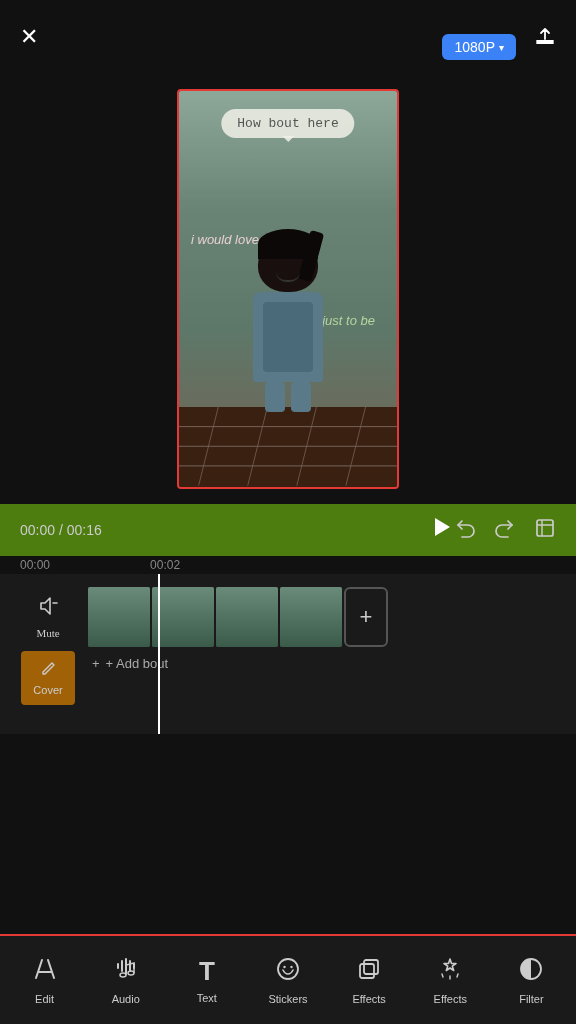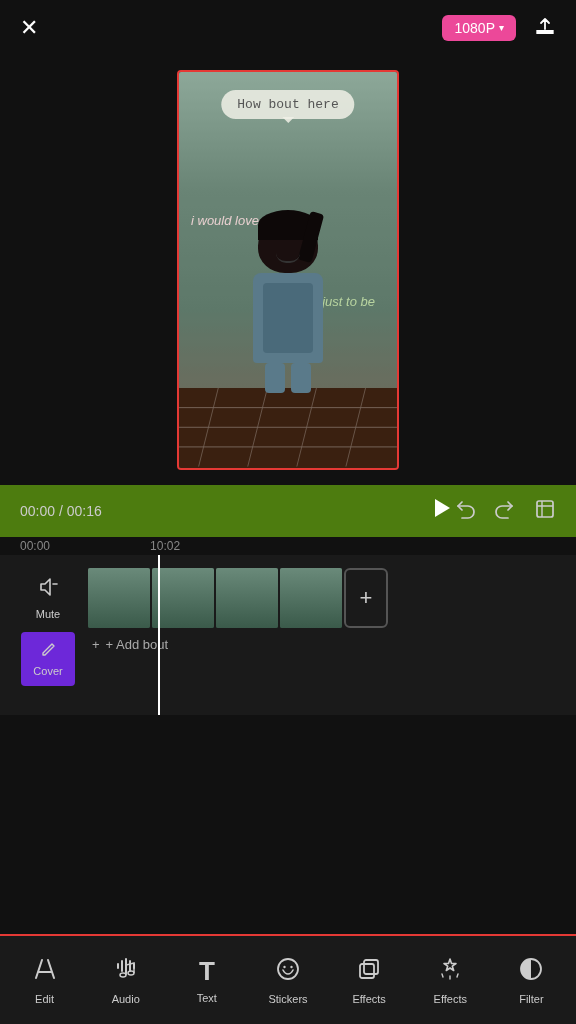--- a/index.html
+++ b/index.html
@@ -25,30 +25,31 @@
       font-size: 22px;
       color: #fff;
       cursor: pointer;
     }
     .header-right {
       display: flex;
       align-items: center;
       gap: 18px;
     }
     .resolution-btn {
-      background: #ec4899;
+      background: #3b82f6;
       color: #fff;
       border: none;
       border-radius: 6px;
       padding: 5px 12px;
       font-size: 14px;
       display: flex;
       align-items: center;
       gap: 4px;
       cursor: pointer;
+      margin-top: 20px;
     }
     .resolution-btn .chevron {
       font-size: 10px;
     }
     .upload-icon {
       font-size: 20px;
       color: #fff;
       cursor: pointer;
     }
 
@@ -285,25 +286,26 @@
       gap: 4px;
       cursor: pointer;
     }
     .tl-tool-icon {
       font-size: 20px;
       color: #ccc;
     }
     .tl-tool-label {
       font-size: 11px;
       color: #ccc;
+      font-family: Liberation Serif, serif;
     }
     .cover-thumb {
       width: 54px;
       height: 54px;
-      background: #6d28d9;
+      background: #a16207;
       border-radius: 4px;
       display: flex;
       flex-direction: column;
       align-items: center;
       justify-content: center;
       cursor: pointer;
       gap: 2px;
     }
     .cover-thumb-icon {
       font-size: 16px;
@@ -506,21 +508,21 @@
       <svg width="22" height="22" viewBox="0 0 22 22" fill="none">
         <rect x="3" y="3" width="16" height="16" rx="2" stroke="#ccc" stroke-width="1.7"></rect>
         <path d="M3 8h16M8 3v16" stroke="#ccc" stroke-width="1.4"></path>
       </svg>
     </span>
   </div>
 </div>
 
 <div class="timeline-header">
   <span>00:00</span>
-  <span>10:02</span>
+  <span>00:02</span>
 </div>
 
 <div class="timeline-area">
 
   <div class="playhead"></div>
 
   <div class="timeline-left">
     <div class="tl-tool">
       <span class="tl-tool-icon">
         <svg width="24" height="24" viewBox="0 0 24 24" fill="none">

